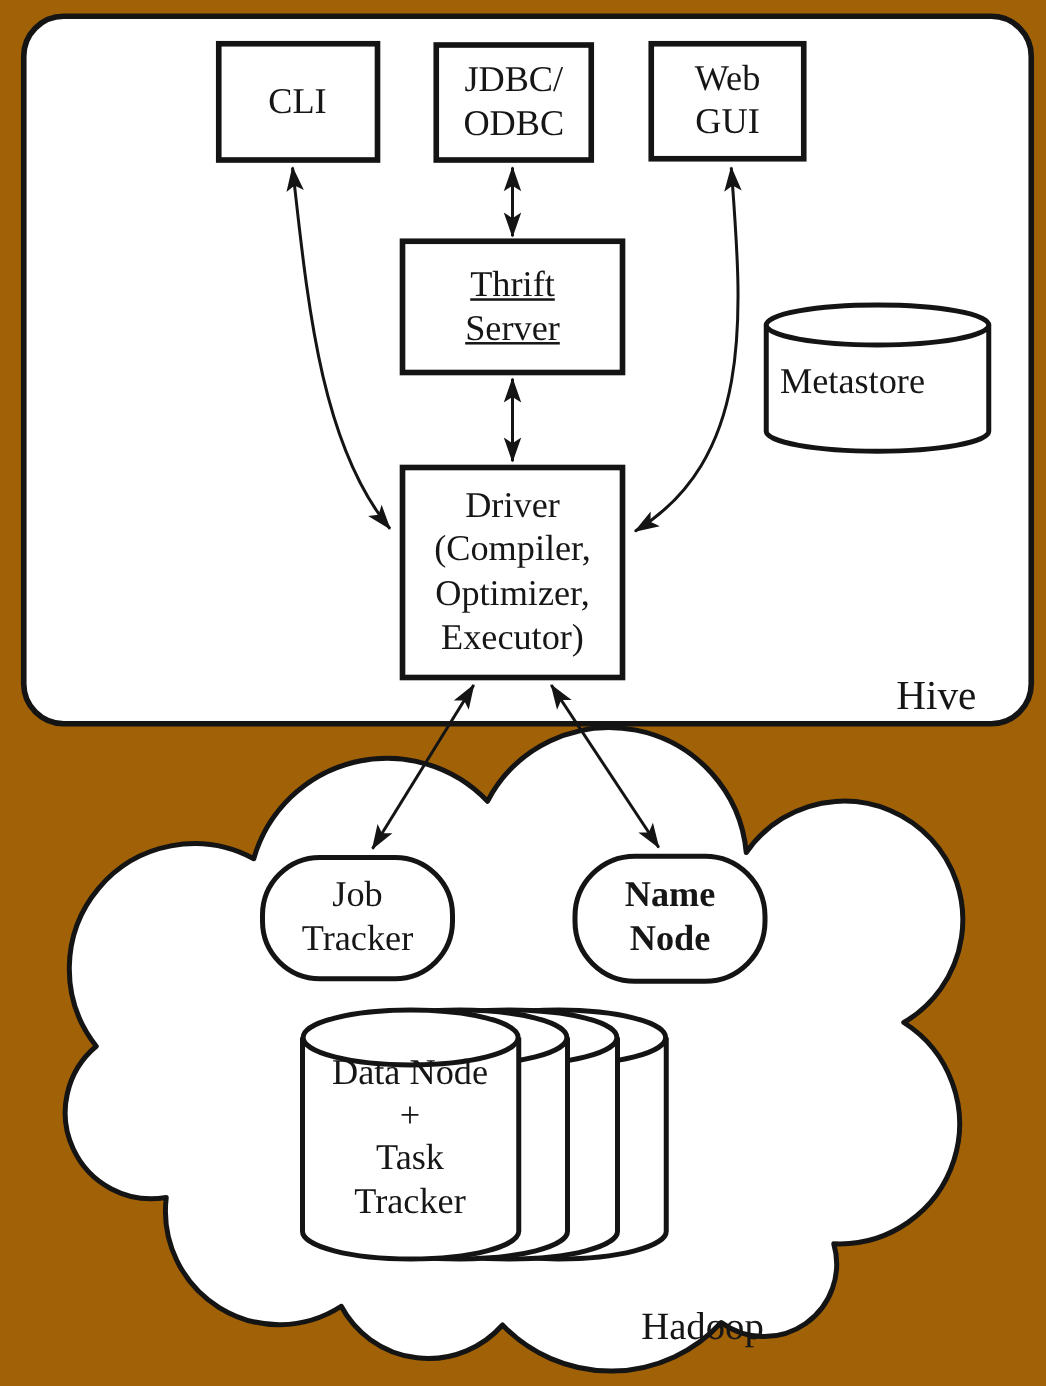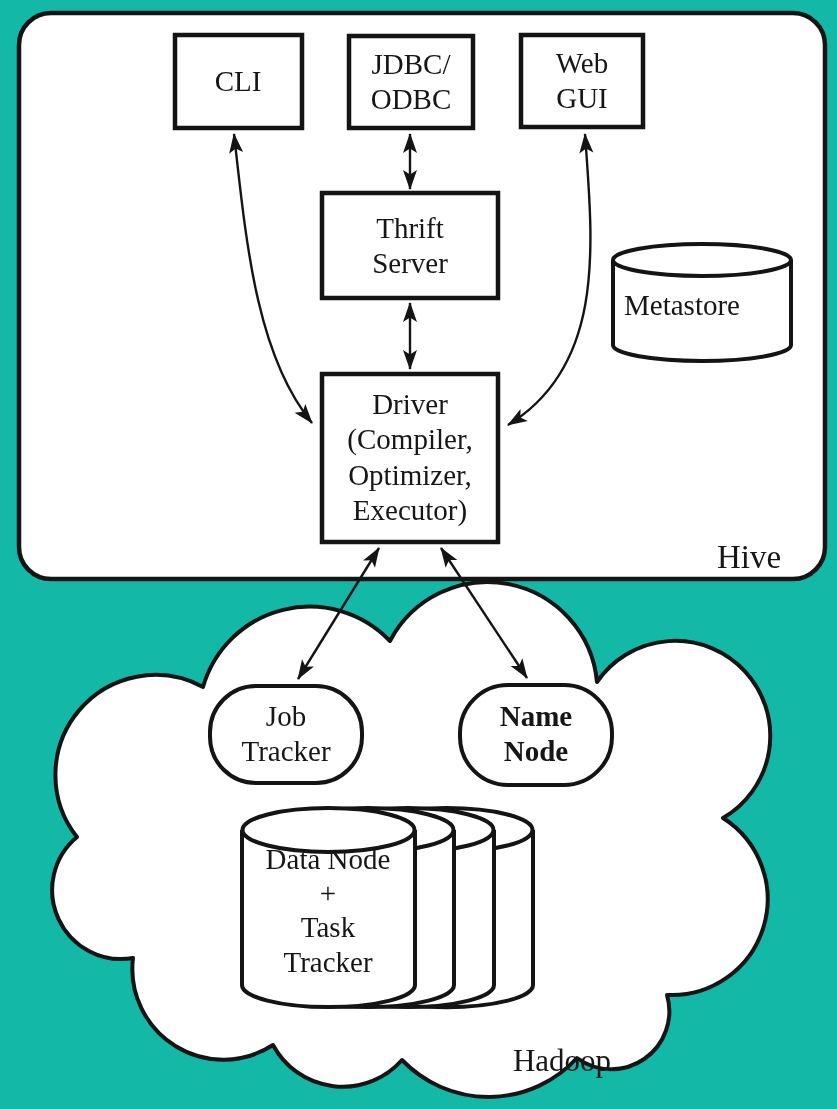--- a/index.html
+++ b/index.html
@@ -4,21 +4,21 @@
 <style>
   html, body {
     margin: 0;
     padding: 0;
     background: #ffffff;
   }
   #stage {
     position: relative;
     width: 837px;
     height: 1109px;
-    background: #14b8a6;
+    background: #a16207;
     font-family: "Liberation Serif", "DejaVu Serif", serif;
     color: #141414;
     overflow: hidden;
   }
   #diagram-svg {
     position: absolute;
     left: 0;
     top: 0;
   }
   .lbl {
@@ -102,21 +102,21 @@
         <ellipse cx="328.5" cy="830" rx="86" ry="22" fill="#ffffff" stroke="#141414" stroke-width="4"></ellipse>
       </g>
     </g>
   </svg>
 
   <div class="lbl lbl-box" style="left:238px; top:82px;">CLI</div>
   <div class="lbl lbl-box" style="left:411px; top:82px;">JDBC/
 ODBC</div>
   <div class="lbl lbl-box" style="left:582px; top:81px;">Web
 GUI</div>
-  <div class="lbl lbl-box" style="left:410px; top:246px;">Thrift
+  <div class="lbl lbl-box" style="left:410px; top:246px;text-decoration:underline;">Thrift
 Server</div>
   <div class="lbl lbl-box" style="left:410px; top:458px;">Driver
 (Compiler,
 Optimizer,
 Executor)</div>
   <div class="lbl lbl-box" style="left:682px; top:306px;">Metastore</div>
   <div class="lbl lbl-big" style="left:749px; top:521px;">Hive</div>
 
   <div class="lbl lbl-box" style="left:286px; top:734px;">Job
 Tracker</div>

